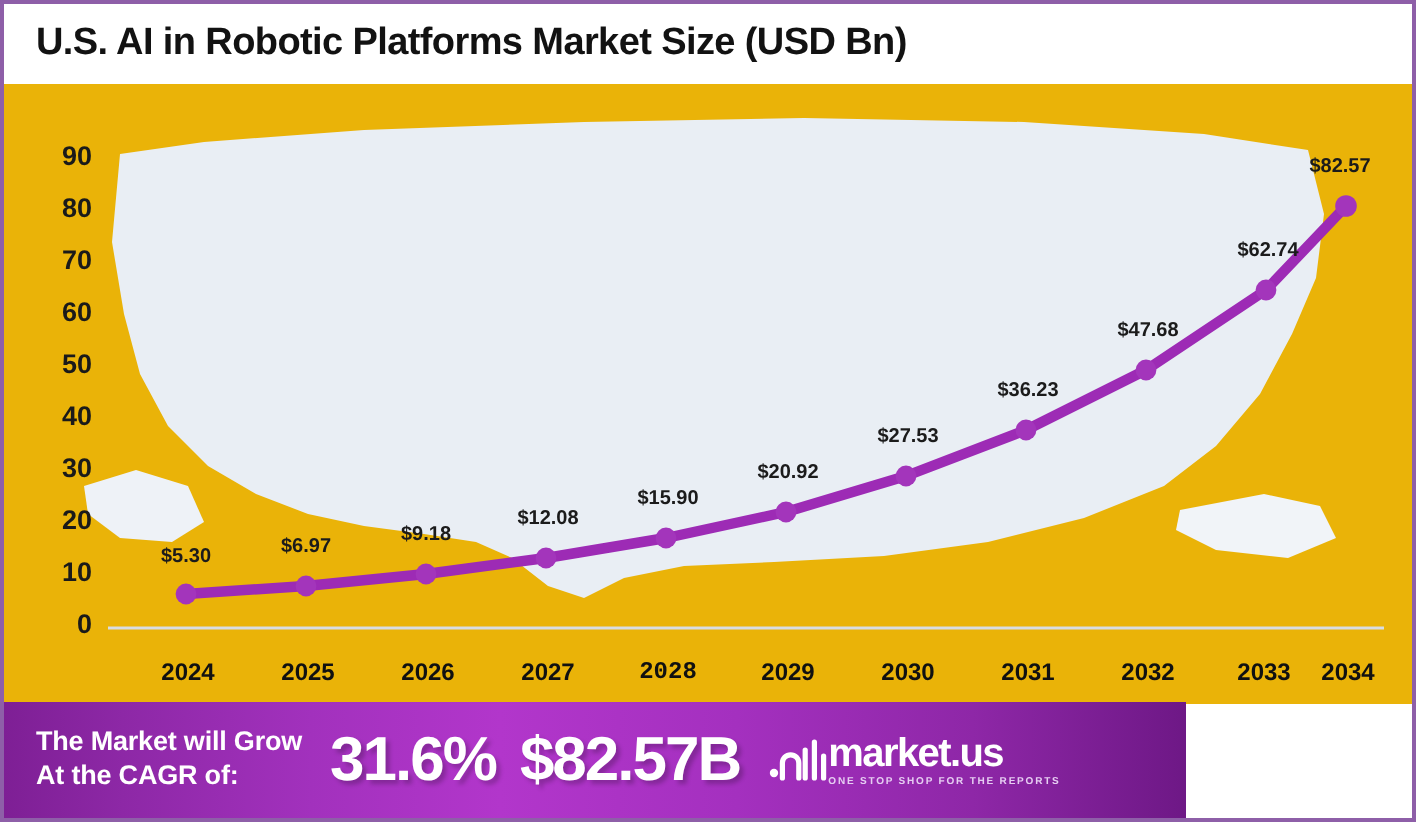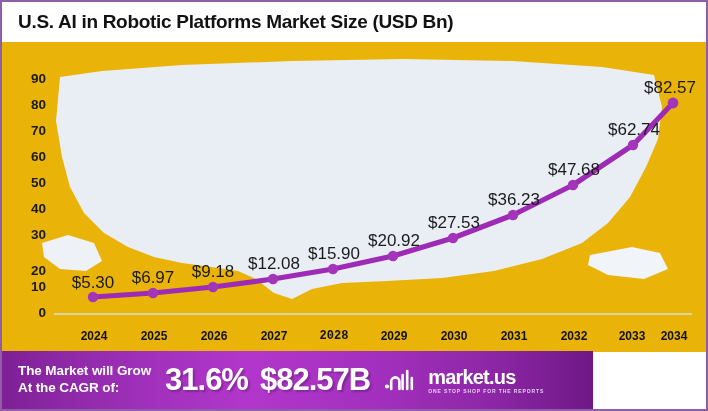--- a/index.html
+++ b/index.html
@@ -63,22 +63,22 @@
     position:absolute;
     font-size:12px;
     font-weight:bold;
     color:#111111;
     transform:translateX(-50%);
     white-space:nowrap;
   }
   
   .dlab {
     position:absolute;
-    font-size:17px;
-    font-weight:400;
+    font-size:10px;
+    font-weight:700;
     color:#1b1b1b;
     transform:translateX(-50%);
     white-space:nowrap;
   }
 
   
   .footer {
     position:absolute;
     left:0; bottom:0;
     width:591px; height:58px;
@@ -106,21 +106,21 @@
     white-space:nowrap;
     text-shadow:2px 2px 2px rgba(0,0,0,0.22);
   }
   .f-gap-a { margin-left:14px; }
   .f-gap-b { margin-left:18px; }
   .f-gap-c { margin-left:12px; }
   .logo-wrap {
     margin-left:14px;
     display:flex;
     align-items:center;
-    gap:14px;
+    gap:0;
   }
   .logo-mark { display:block; }
   .logo-txt { display:flex; flex-direction:column; line-height:1; }
   .logo-name {
     color:#ffffff;
     font-size:20px;
     font-weight:bold;
     letter-spacing:-0.8px;
   }
   .logo-tag {
@@ -171,21 +171,21 @@
       </g>
     </svg>
 
     <div class="ylab" style="left:8px; top:36px;">90</div>
     <div class="ylab" style="left:8px; top:62px;">80</div>
     <div class="ylab" style="left:8px; top:88px;">70</div>
     <div class="ylab" style="left:8px; top:114px;">60</div>
     <div class="ylab" style="left:8px; top:140px;">50</div>
     <div class="ylab" style="left:8px; top:166px;">40</div>
     <div class="ylab" style="left:8px; top:192px;">30</div>
-    <div class="ylab" style="left:8px; top:228px;">20</div>
+    <div class="ylab" style="left:8px; top:218px;">20</div>
     <div class="ylab" style="left:8px; top:244px;">10</div>
     <div class="ylab" style="left:8px; top:270px;">0</div>
 
     <div class="dlab" style="left:91px;  top:231px;">$5.30</div>
     <div class="dlab" style="left:151px; top:226px;">$6.97</div>
     <div class="dlab" style="left:211px; top:220px;">$9.18</div>
     <div class="dlab" style="left:272px; top:212px;">$12.08</div>
     <div class="dlab" style="left:332px; top:202px;">$15.90</div>
     <div class="dlab" style="left:392px; top:189px;">$20.92</div>
     <div class="dlab" style="left:452px; top:171px;">$27.53</div>

